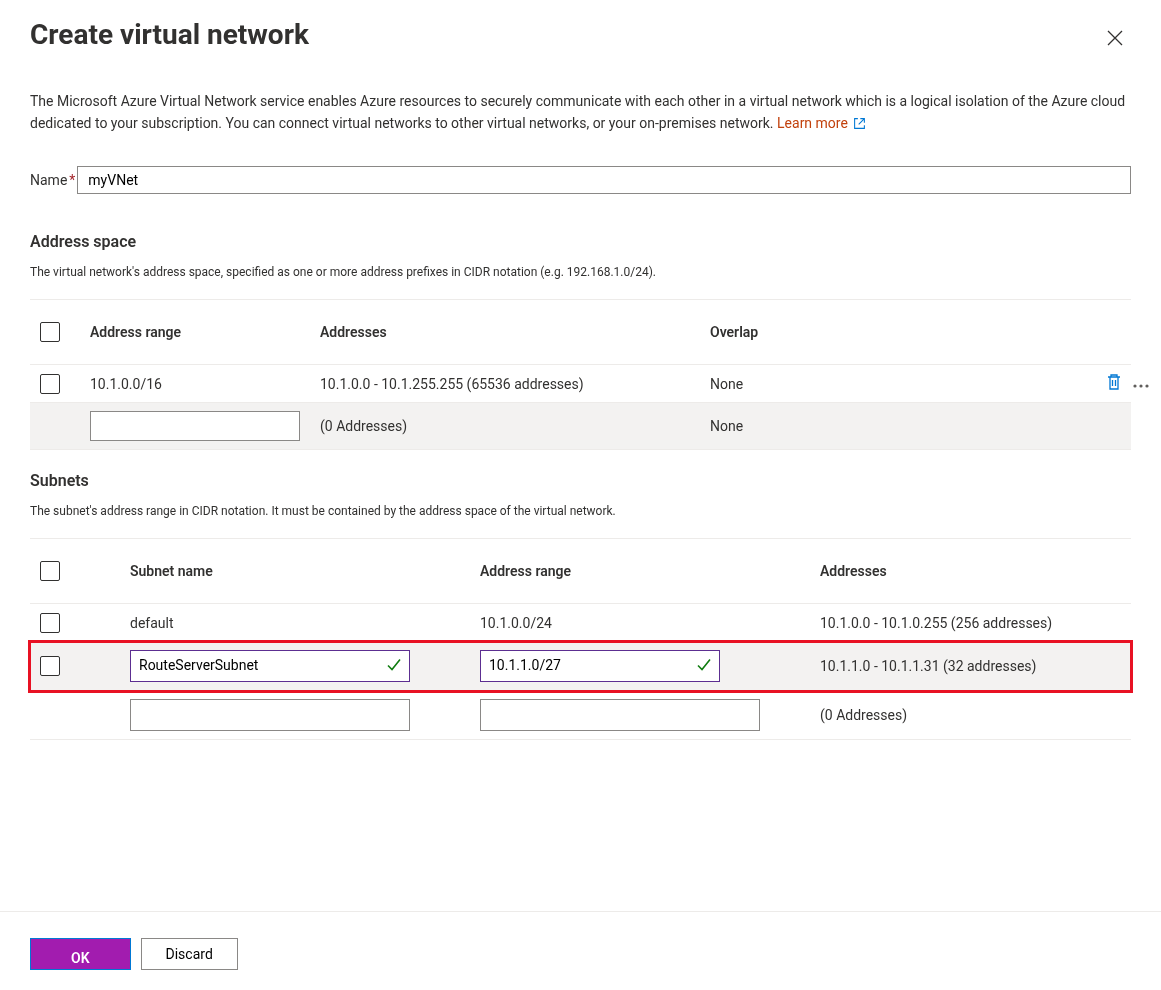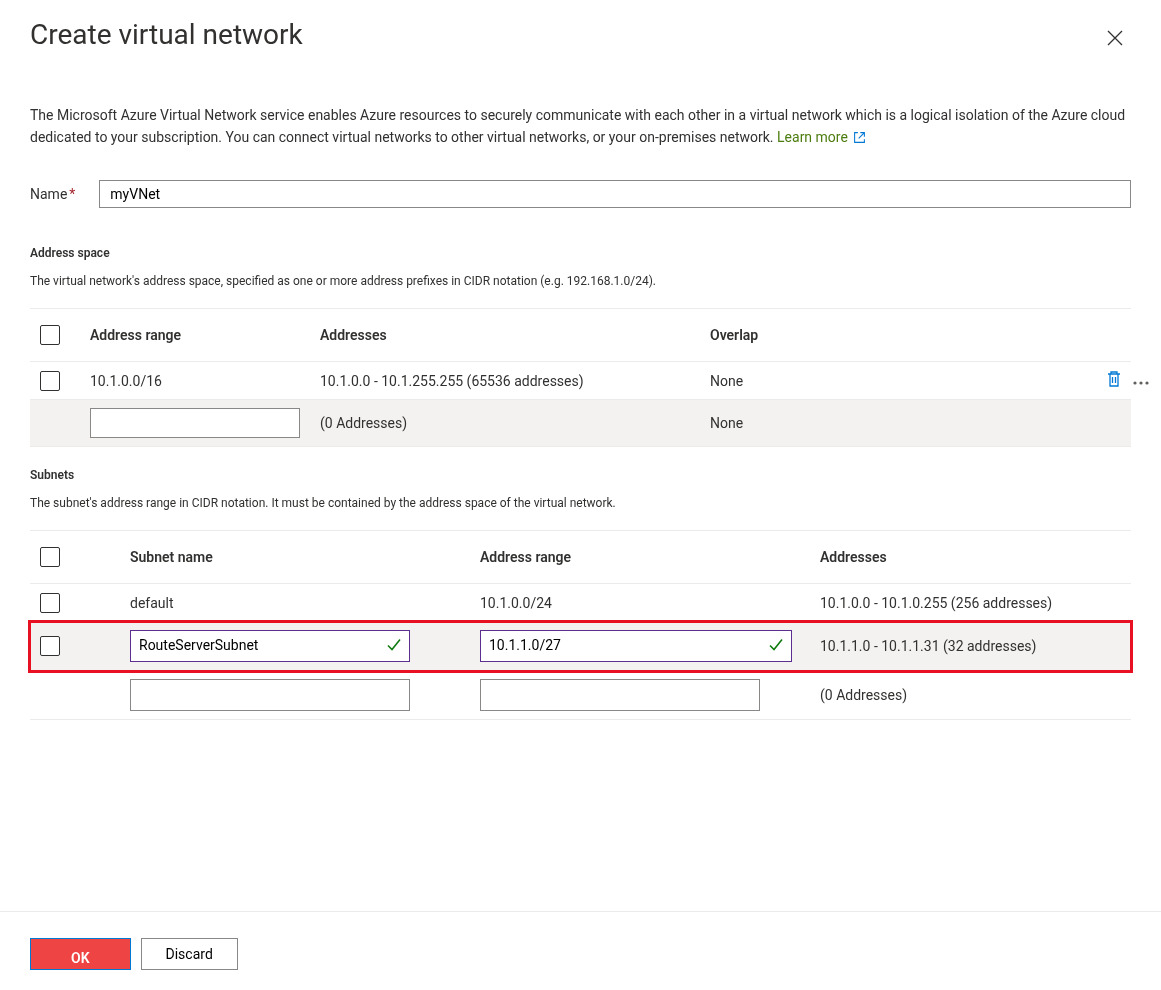--- a/index.html
+++ b/index.html
@@ -16,57 +16,57 @@
   .panel {
     padding: 18px 30px 0 30px;
   }
   .header-row {
     display: flex;
     justify-content: space-between;
     align-items: flex-start;
   }
   h1 {
     font-size: 28px;
-    font-weight: 400;
-    margin: 0 0 54px 0;
+    font-weight: 700;
+    margin: 0 0 40px 0;
     color: #323130;
   }
   .close-btn {
     width: 32px; height: 32px;
     display:flex; align-items:center; justify-content:center;
     cursor: pointer;
     color:#323130;
     margin-top:4px;
   }
   .desc {
     font-size: 14px;
     line-height: 1.55;
     color: #323130;
     margin-bottom: 30px;
     max-width: 1100px;
   }
-  .link { color:#4d7c0f; text-decoration:none; cursor:pointer; }
+  .link { color:#c2410c; text-decoration:none; cursor:pointer; }
   .ext-icon { display:inline-block; vertical-align:-2px; margin-left:2px; }
 
   .field-row {
-    display:flex; align-items:center; gap:24px; margin-bottom:38px;
+    display:flex; align-items:center; gap:2px; margin-bottom:38px;
   }
   .field-label { font-size:14px; }
   .required { color:#a4262c; margin-left:2px; }
   .text-input {
     flex:1;
     border:1px solid #8a8886;
     padding:5px 10px;
     font-size:14px;
     height:28px;
     font-family:inherit;
   }
 
   .section-title {
-    font-size:12px;
+    font-size:16px;
     font-weight:600;
     margin: 10px 0 12px 0;
   }
   .section-desc {
     font-size:12px;
     margin-bottom:18px;
     line-height:1.5;
   }
 
   .grid {
@@ -82,21 +82,21 @@
     grid-template-columns: 50px 230px 390px 360px 80px;
   }
   .subnet-grid .grid-header, .subnet-grid .grid-row {
     grid-template-columns: 50px 310px 300px 370px 80px;
     gap: 40px;
   }
   .grid-header {
     font-weight:600;
     border-top:1px solid #edebe9;
     border-bottom:1px solid #edebe9;
-    padding:16px 10px;
+    padding:22px 10px;
   }
   .grid-row.shade { background:#f3f2f1; }
   .grid-row.highlight {
     background:#f3f2f1;
     outline:3px solid #e81123;
     outline-offset:-1px;
     position:relative;
   }
   .checkbox {
     width:20px; height:20px; border:1px solid #323130; border-radius:2px;
@@ -148,21 +148,21 @@
   .btn {
     height:32px;
     padding:0 24px;
     font-size:14px;
     font-family:inherit;
     cursor:pointer;
     border:1px solid #8a8886;
     background:#fff;
   }
   .btn.primary {
-    background:#ef4444;
+    background:#a21caf;
     color:#fff;
     border-color:#0078d4;
     font-weight:600;
     padding:11px 40px;
   }
 </style>
 </head>
 <body>
 
 <div class="panel">
@@ -287,21 +287,21 @@
           <input class="subnet-input" value="RouteServerSubnet" style="">
           <span class="valid-icon">
             <svg width="16" height="16" viewBox="0 0 16 16">
                 <path d="M2 9 L6 13 L14 3" stroke="#107c10" stroke-width="1.6" fill="none"></path>
               </svg>
           </span>
         </div>
       </div>
       <div>
         <div class="input-wrap">
-          <input class="subnet-input" style="width: 312px;" value="10.1.1.0/27">
+          <input class="subnet-input" style="width: 240px;" value="10.1.1.0/27">
           <span class="valid-icon">
             <svg width="16" height="16" viewBox="0 0 16 16">
                 <path d="M2 9 L6 13 L14 3" stroke="#107c10" stroke-width="1.6" fill="none"></path>
               </svg>
           </span>
         </div>
       </div>
       <div class="cell">10.1.1.0 - 10.1.1.31 (32 addresses)</div>
       <div class="actions-cell">
         <span class="trash-icon">

